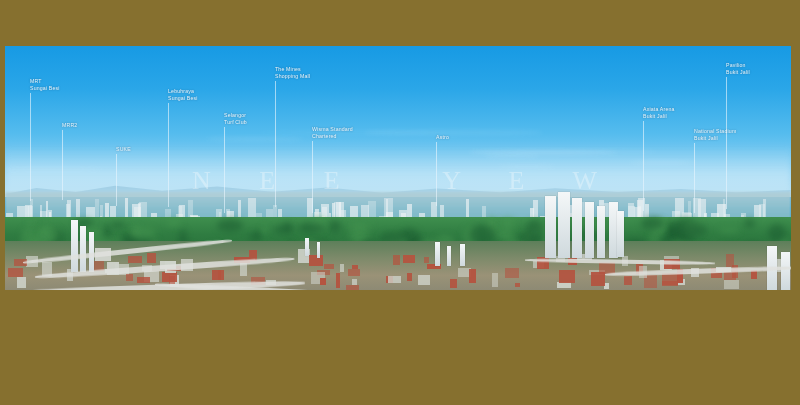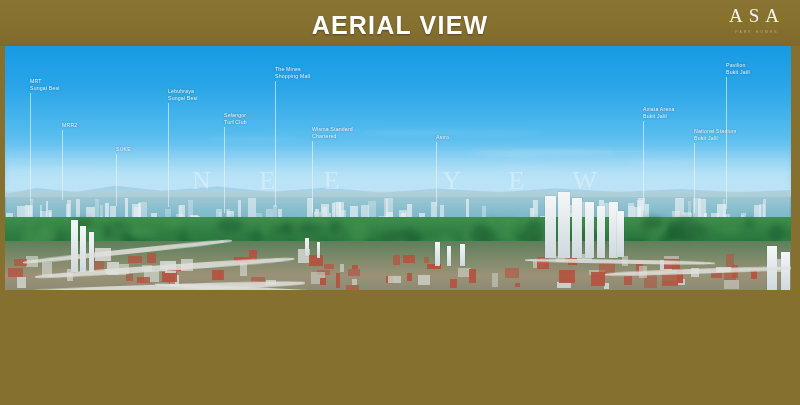--- a/index.html
+++ b/index.html
@@ -120,28 +120,20 @@
   }
   .footer-ghost{
     position:absolute;color:rgba(0,0,0,.045);font-size:10px;letter-spacing:1px;
   }
 </style>
 </head>
 <body>
 
 <div id="page">
 
-  <div class="header">
-    <div class="header-title">AERIAL VIEW</div>
-
-    <div class="brand">
-      <div class="brand-mark">ASA</div>
-      <div class="brand-sub">PARK HOMES</div>
-    </div>
-  </div>
 
   <div class="photo-wrap">
     <div class="photo">
 
       <div class="sky"></div>
       <div class="haze"></div>
 
       <div id="clouds">
           <div class="cloudstreak" style="left: 0.0047114%; top: 49.9399%; width: 12.3632%; height: 2.63165px; opacity: 0.324224;"></div>
           <div class="cloudstreak" style="left: 45.8134%; top: 34.5621%; width: 22.5452%; height: 4.26522px; opacity: 0.271998;"></div>

